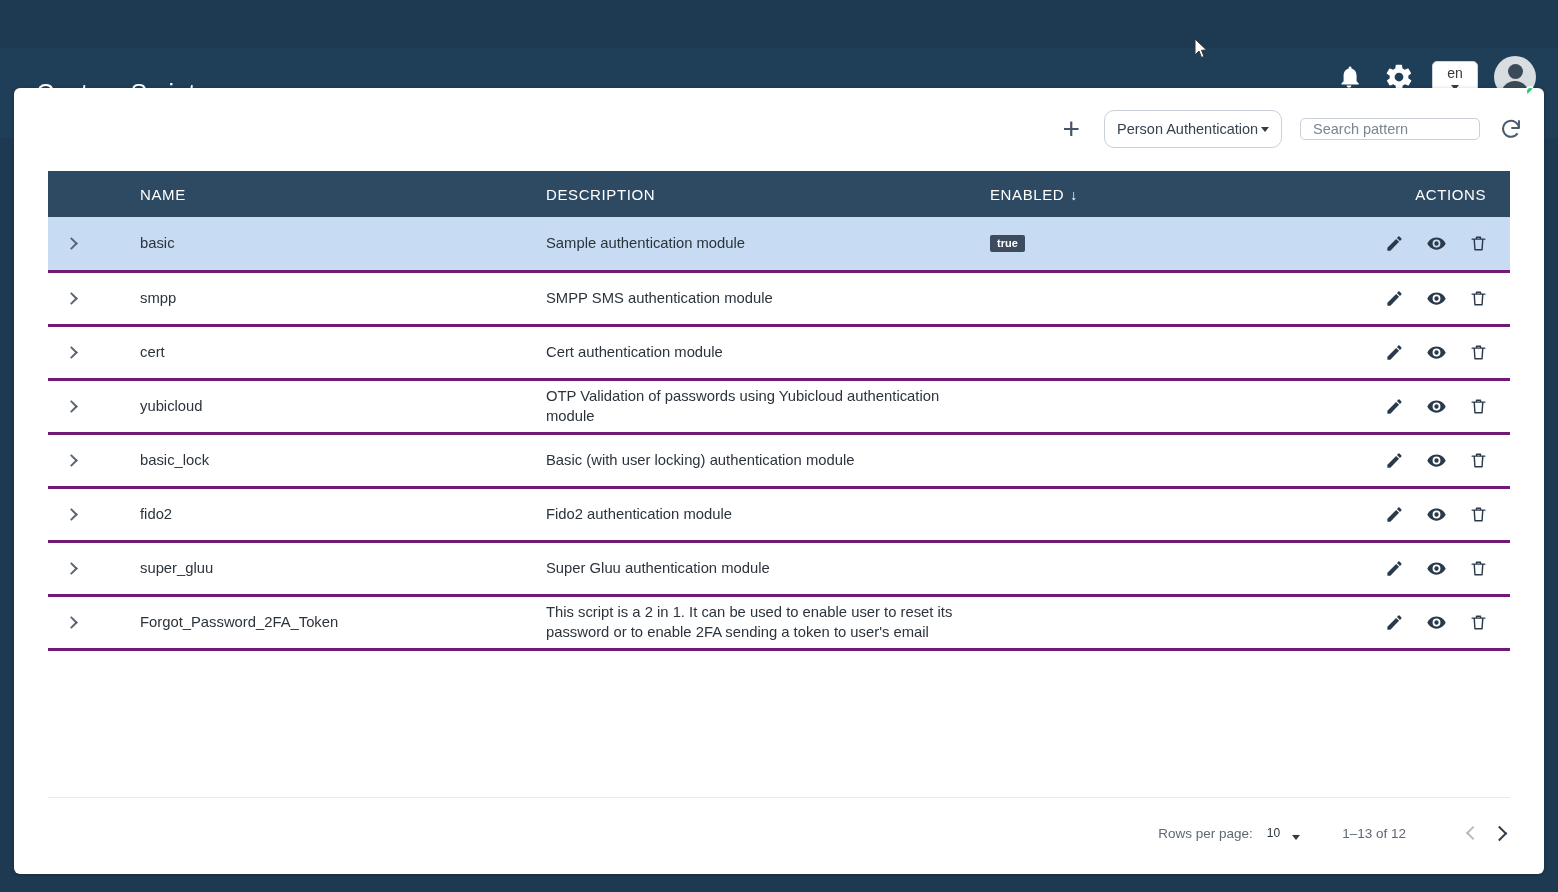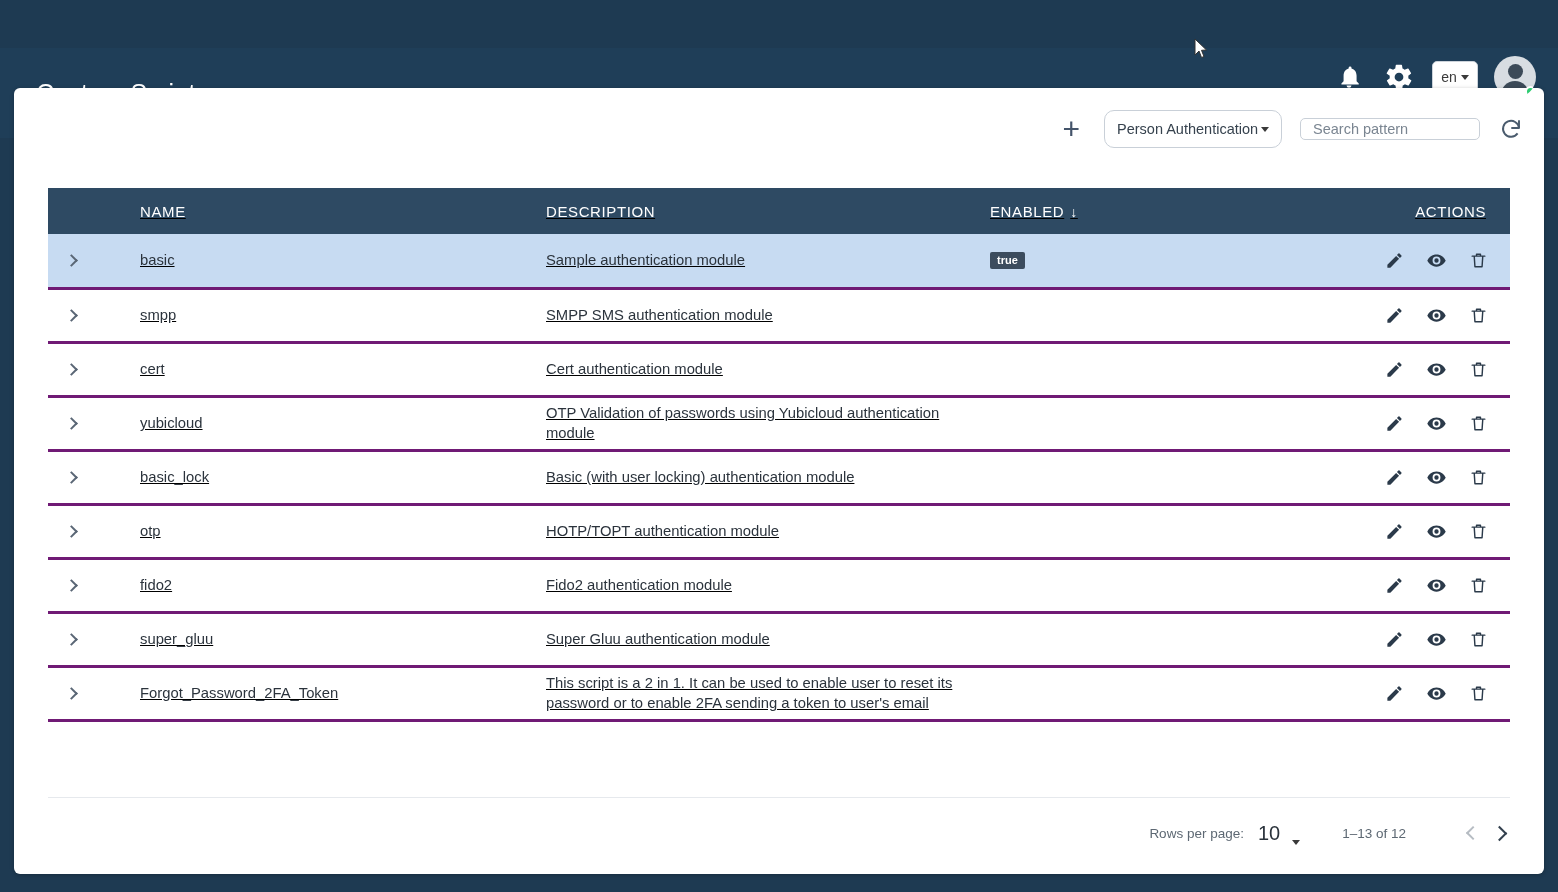--- a/index.html
+++ b/index.html
@@ -52,20 +52,21 @@
     height: 32px;
     min-width: 46px;
     display: flex;
     align-items: center;
     justify-content: center;
     gap: 4px;
     color: #3a3a3a;
     font-size: 14px;
     padding: 0 8px;
     cursor: pointer;
+    flex-direction: column;
   }
   .caret-down {
     width: 0; height: 0;
     border-left: 4px solid transparent;
     border-right: 4px solid transparent;
     border-top: 5px solid #3a3a3a;
   }
   .avatar {
     position: relative;
     width: 42px; height: 42px;
@@ -156,23 +157,22 @@
   }
   .search-input::placeholder { color: #7a8591; }
   .refresh-btn {
     width: 26px; height: 26px;
     display: flex; align-items: center; justify-content: center;
     cursor: pointer;
   }
   
   .table-wrap {
     position: absolute;
-    top: 100px; left: 34px;
+    top: 83px; left: 34px;
     width: 1462px;
-    text-decoration: underline;
   }
   table {
     border-collapse: collapse;
     width: 1462px;
     table-layout: fixed;
   }
   thead th {
     background: #2e4a63;
     color: #ffffff;
     font-size: 15px;
@@ -238,21 +238,21 @@
     bottom: 26px; right: 28px;
     display: flex;
     align-items: center;
     gap: 0;
     font-size: 13.5px;
     color: #5d6873;
   }
   .rows-label { margin-right: 14px; }
   .rows-select {
     display: flex; align-items: flex-end; gap: 12px;
-    color: #2b333c; font-size: 20px;
+    color: #2b333c; font-size: 12px;
     cursor: pointer;
     margin-right: 42px;
   }
   .range-label { margin-right: 50px; color: #5d6873; }
   .page-arrow {
     width: 30px; height: 30px;
     display: flex; align-items: center; justify-content: center;
     cursor: pointer;
   }
   .arrow-left {
@@ -477,45 +477,20 @@
                   </span>
                 <span class="act-icon">
                     <svg width="19" height="19" viewBox="0 0 24 24" fill="none" stroke="#2b3a4a" stroke-width="1.8">
                       <path d="M4 6.5h16M9.5 6.5V4.2h5v2.3M6.6 6.5l.9 13.3h9l.9-13.3" stroke-linecap="round" stroke-linejoin="round"></path>
                     </svg>
                   </span>
               </div>
             </td>
           </tr>
 
-          <tr>
-            <td class="td-chevron"><span class="chev"></span></td>
-            <td class="td-name">otp</td>
-            <td class="td-desc">HOTP/TOPT authentication module</td>
-            <td></td>
-            <td>
-              <div class="actions-cell">
-                <span class="act-icon">
-                    <svg width="19" height="19" viewBox="0 0 24 24" fill="#2b3a4a">
-                      <path d="M3 17.25V21h3.75L17.8 9.94l-3.75-3.75L3 17.25zM20.7 7.04a1 1 0 0 0 0-1.41l-2.34-2.34a1 1 0 0 0-1.41 0l-1.83 1.83 3.75 3.75 1.83-1.83z"></path>
-                    </svg>
-                  </span>
-                <span class="act-icon">
-                    <svg width="21" height="21" viewBox="0 0 24 24" fill="#2b3a4a">
-                      <path d="M12 5C6.5 5 2.7 9.1 1.5 12c1.2 2.9 5 7 10.5 7s9.3-4.1 10.5-7C21.3 9.1 17.5 5 12 5zm0 11.5A4.5 4.5 0 1 1 16.5 12 4.5 4.5 0 0 1 12 16.5zm0-7A2.5 2.5 0 1 0 14.5 12 2.5 2.5 0 0 0 12 9.5z"></path>
-                    </svg>
-                  </span>
-                <span class="act-icon">
-                    <svg width="19" height="19" viewBox="0 0 24 24" fill="none" stroke="#2b3a4a" stroke-width="1.8">
-                      <path d="M4 6.5h16M9.5 6.5V4.2h5v2.3M6.6 6.5l.9 13.3h9l.9-13.3" stroke-linecap="round" stroke-linejoin="round"></path>
-                    </svg>
-                  </span>
-              </div>
-            </td>
-          </tr>
 
           <tr>
             <td class="td-chevron"><span class="chev"></span></td>
             <td class="td-name">fido2</td>
             <td class="td-desc">Fido2 authentication module</td>
             <td></td>
             <td>
               <div class="actions-cell">
                 <span class="act-icon">
                     <svg width="19" height="19" viewBox="0 0 24 24" fill="#2b3a4a">

